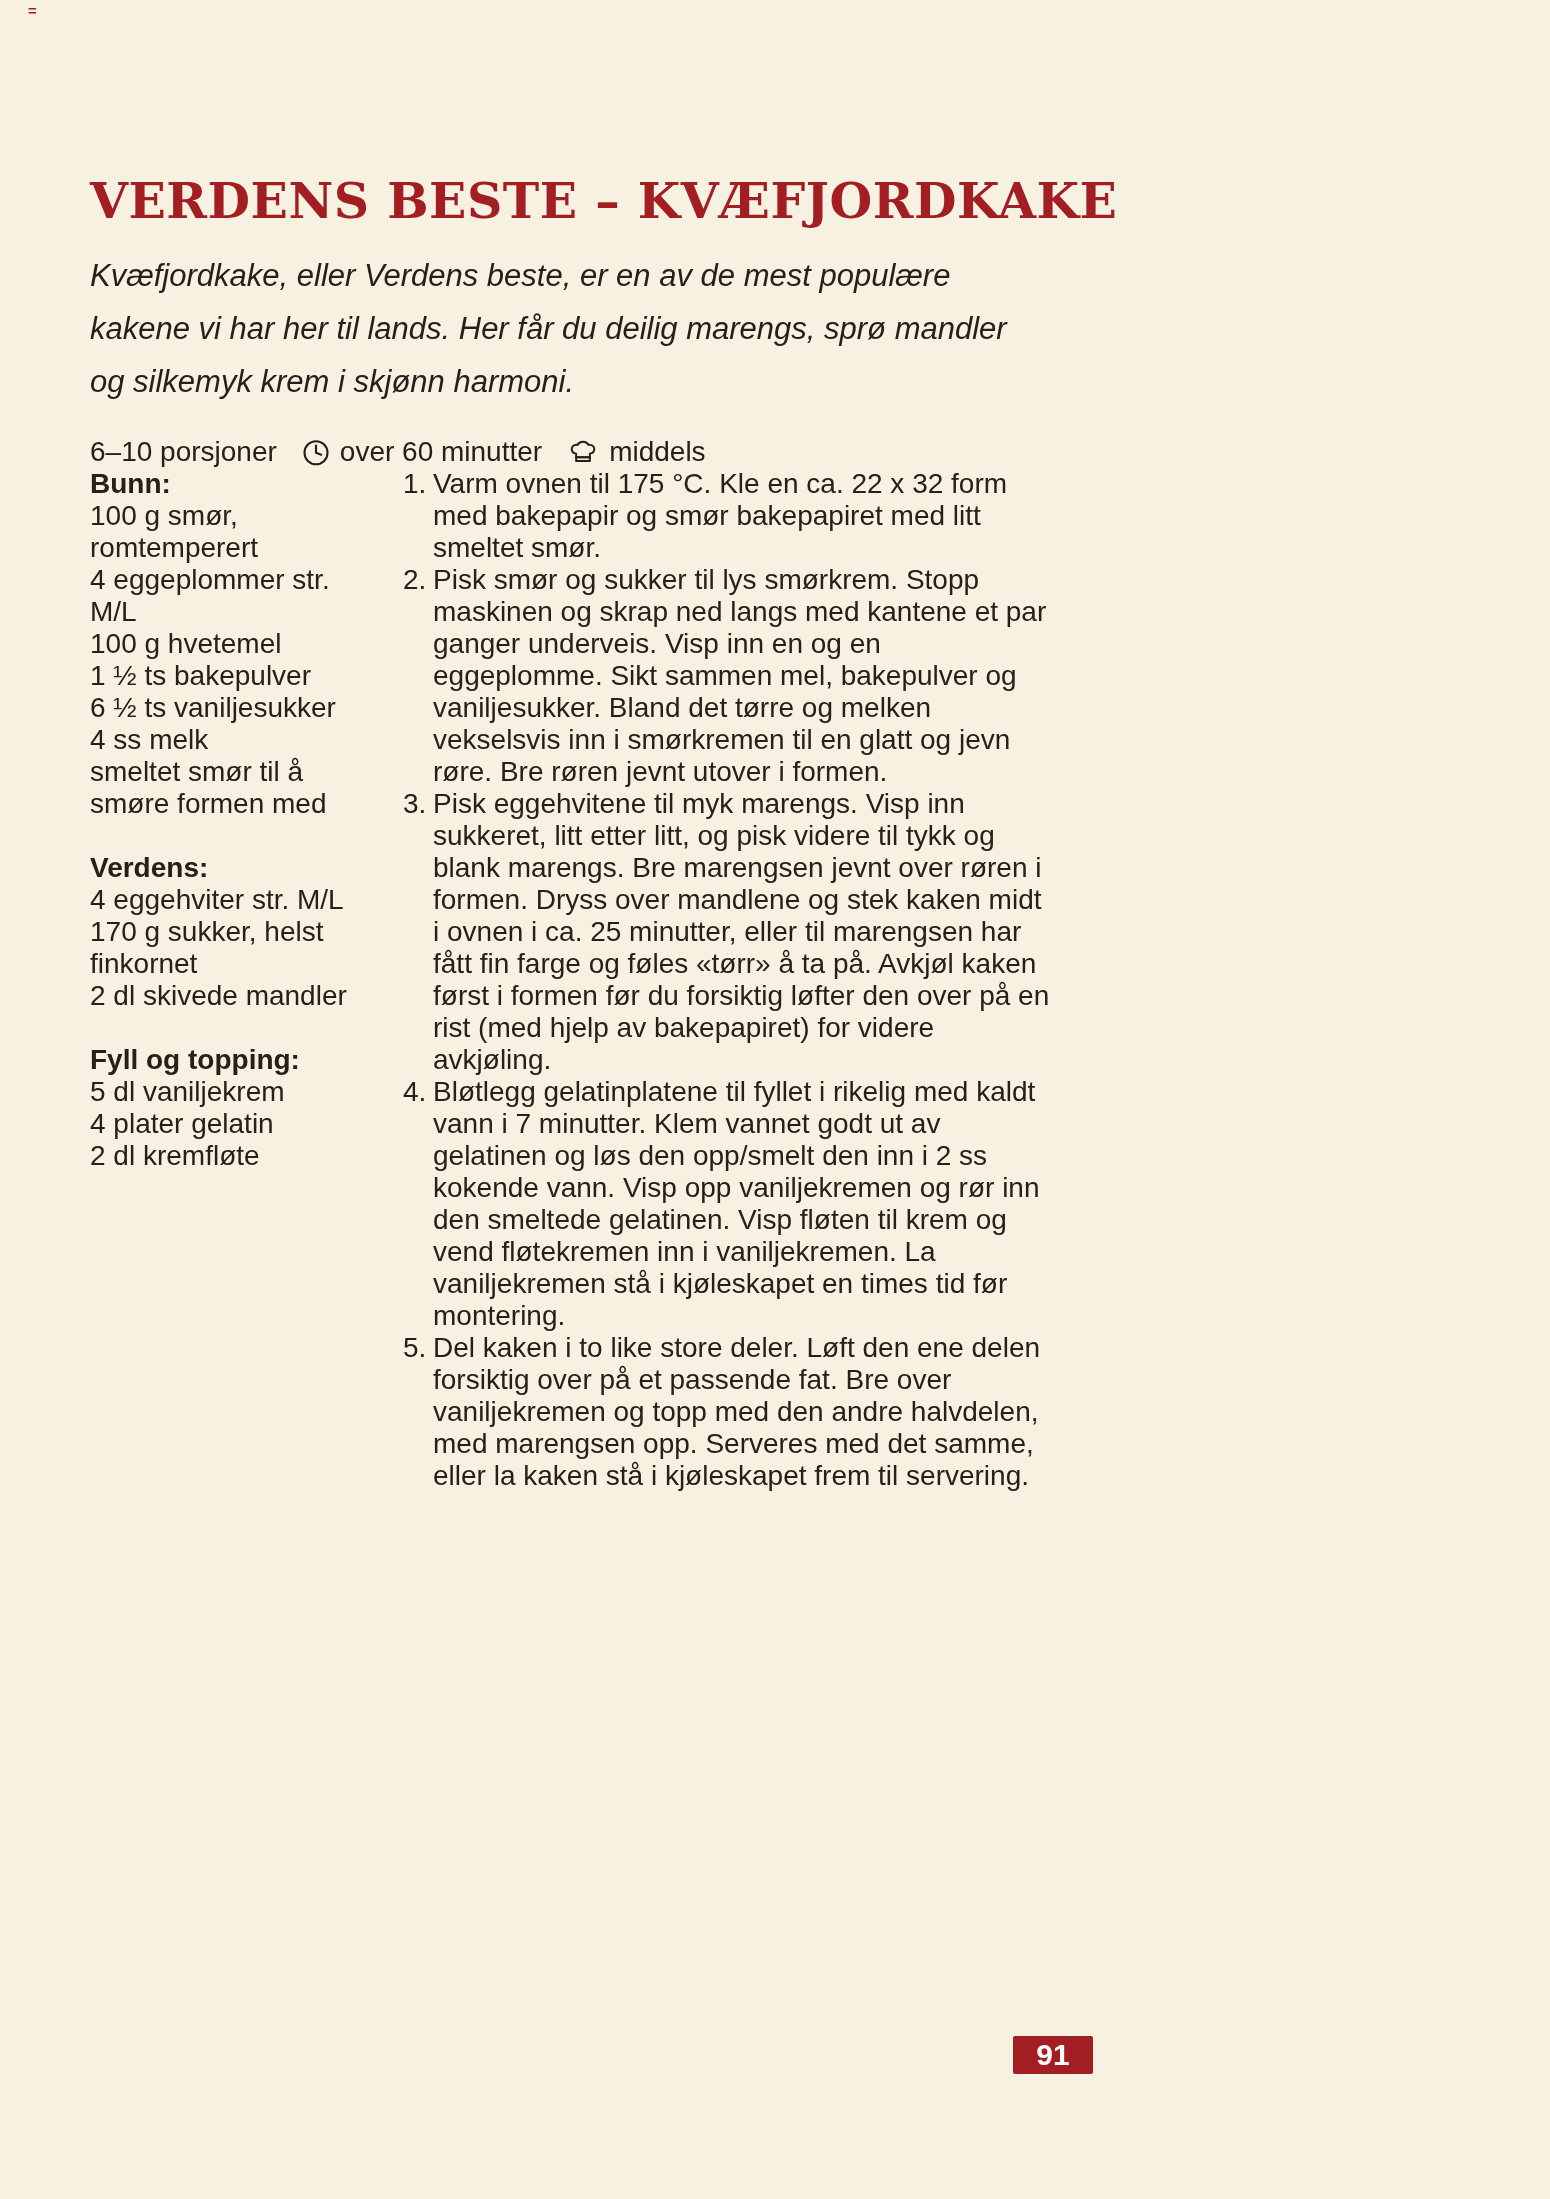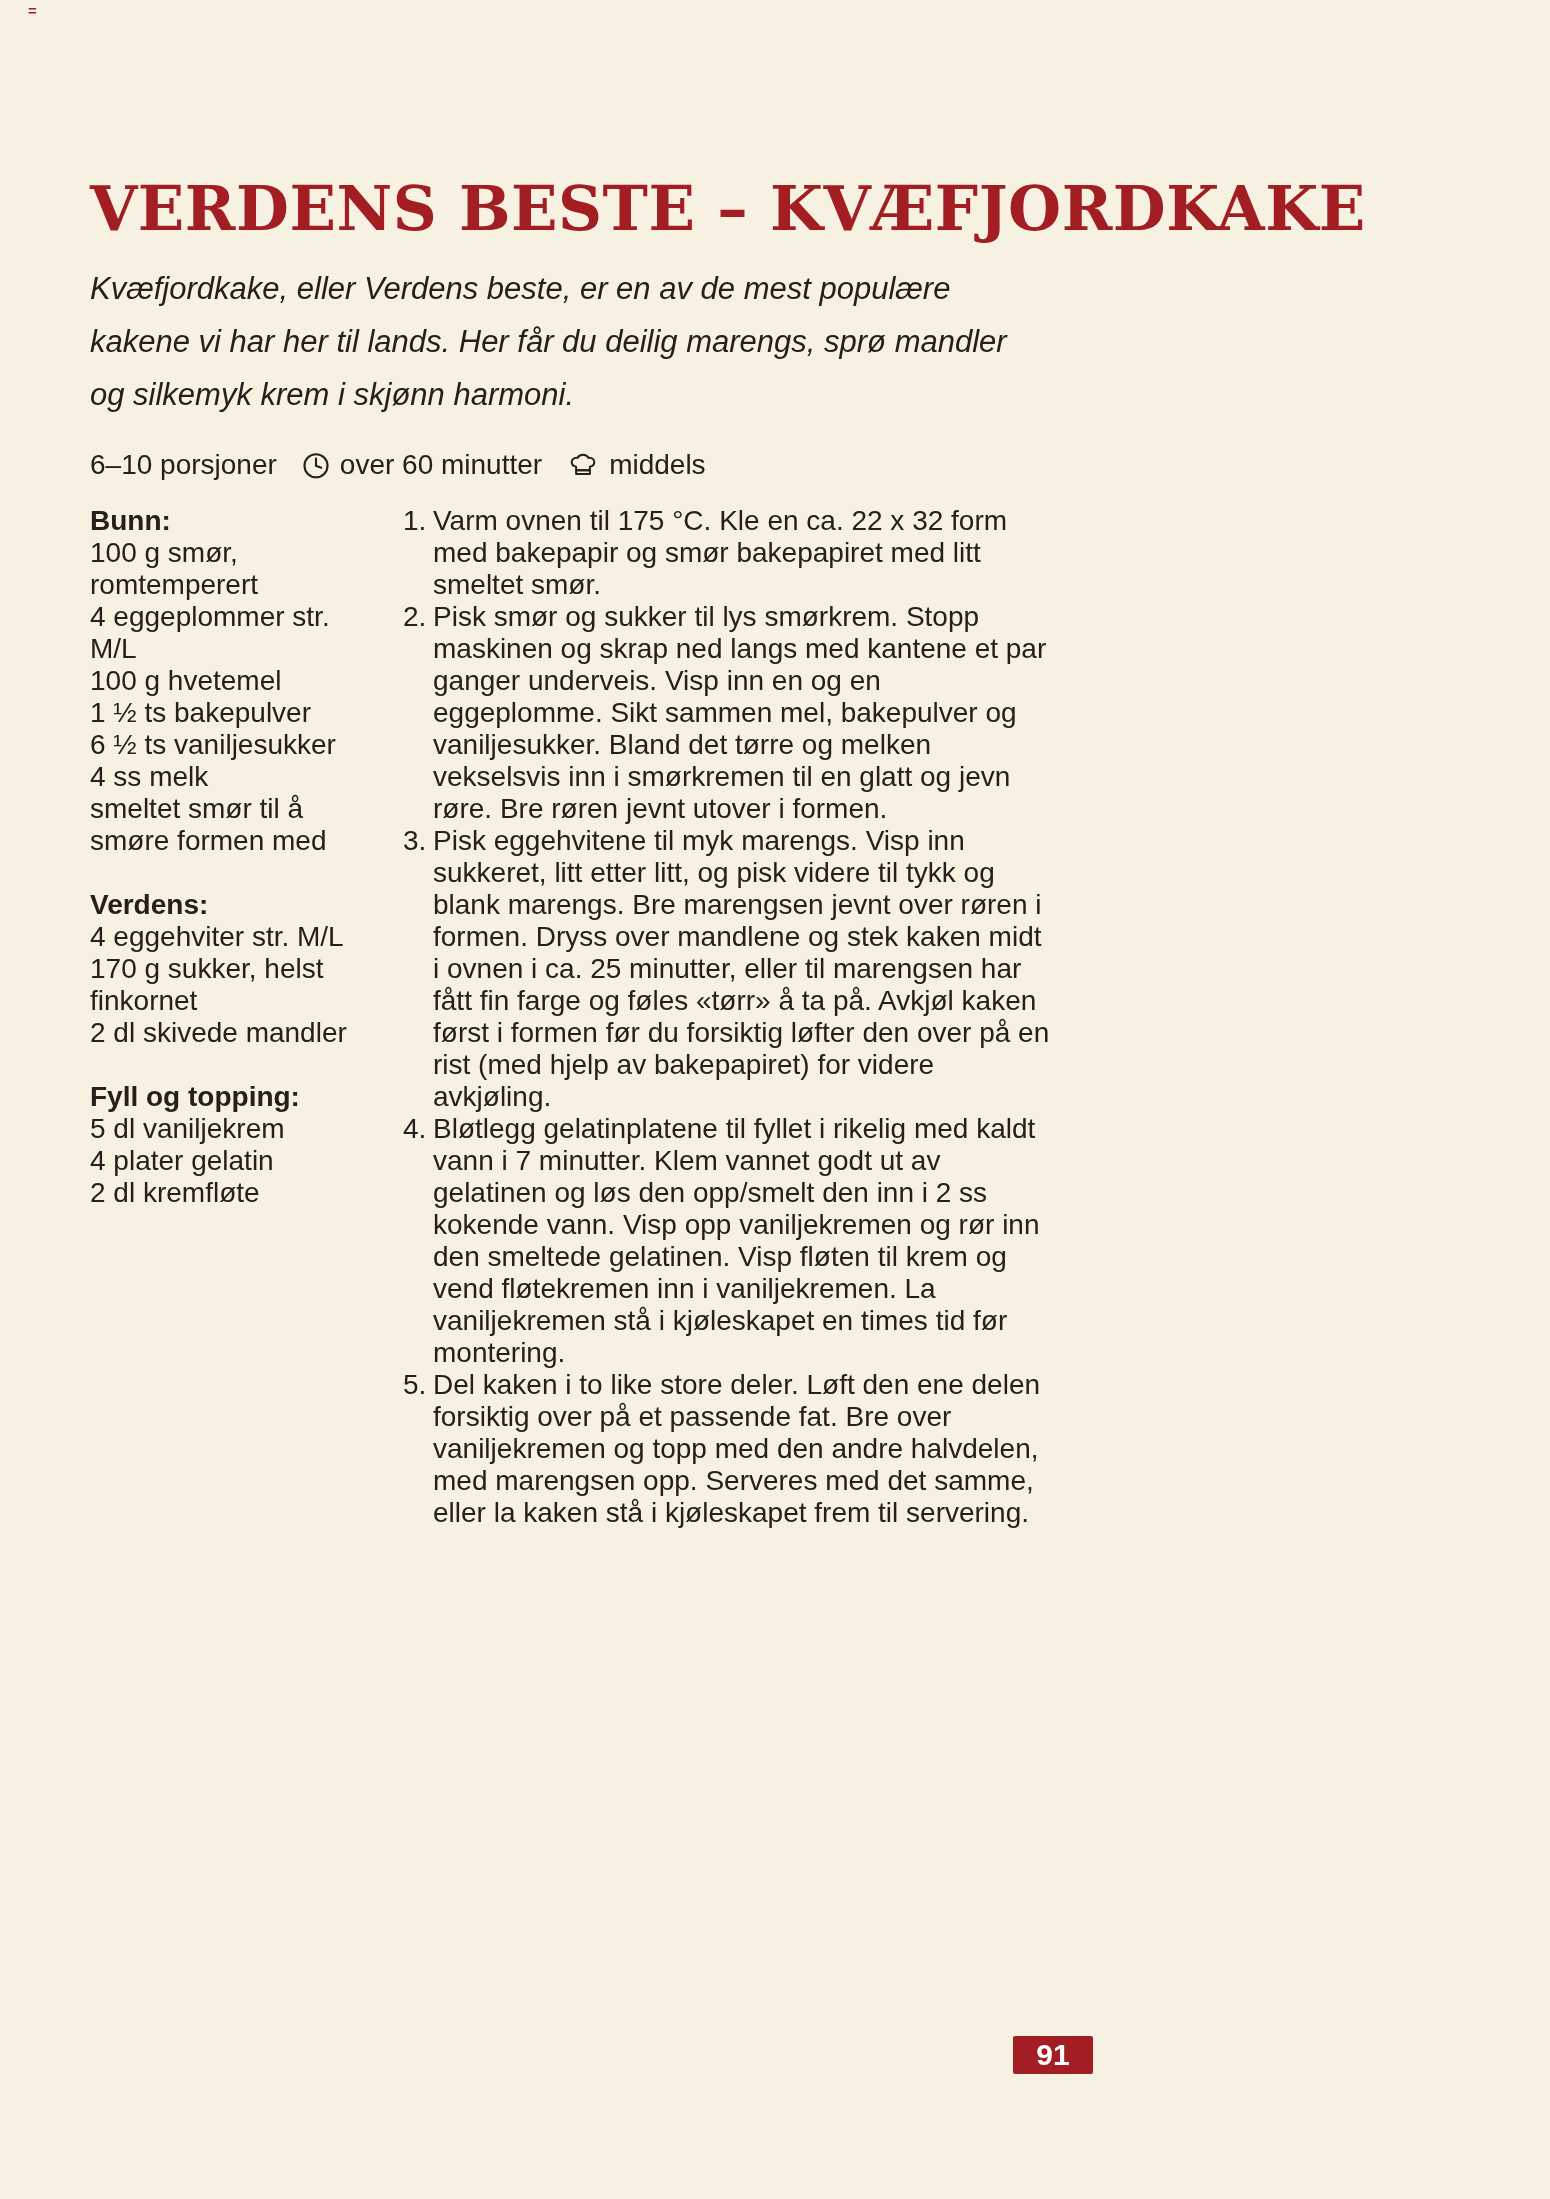--- a/index.html
+++ b/index.html
@@ -25,21 +25,21 @@
   .content {
     position: absolute;
     left: 90px;
     top: 175px;
     width: 963px;
   }
   h1.title {
     margin: 0;
     font-family: "DejaVu Serif", "Liberation Serif", serif;
     font-weight: 700;
-    font-size: 61px;
+    font-size: 49px;
     line-height: 1.1;
     letter-spacing: 0.5px;
     color: #a31e23;
     white-space: nowrap;
   }
   .intro {
     margin: 20px 0 0 0;
     width: 930px;
     font-style: italic;
     font-weight: 500;
@@ -54,21 +54,20 @@
     font-size: 28px;
   }
   .meta-item {
     display: inline-flex;
     align-items: center;
     gap: 9px;
   }
   .icon { display: inline-flex; align-items: center; }
   .icon svg { display: block; }
   .cols {
-    margin-top: 24px;
     display: grid;
     grid-template-columns: 292px 650px;
     column-gap: 21px;
     font-size: 28px;
     line-height: 32px;
   }
   .ing-section { margin-top: 32px; }
   .ing-section:first-child { margin-top: 0; }
   .ing-heading { font-weight: 700; }
   .step {

